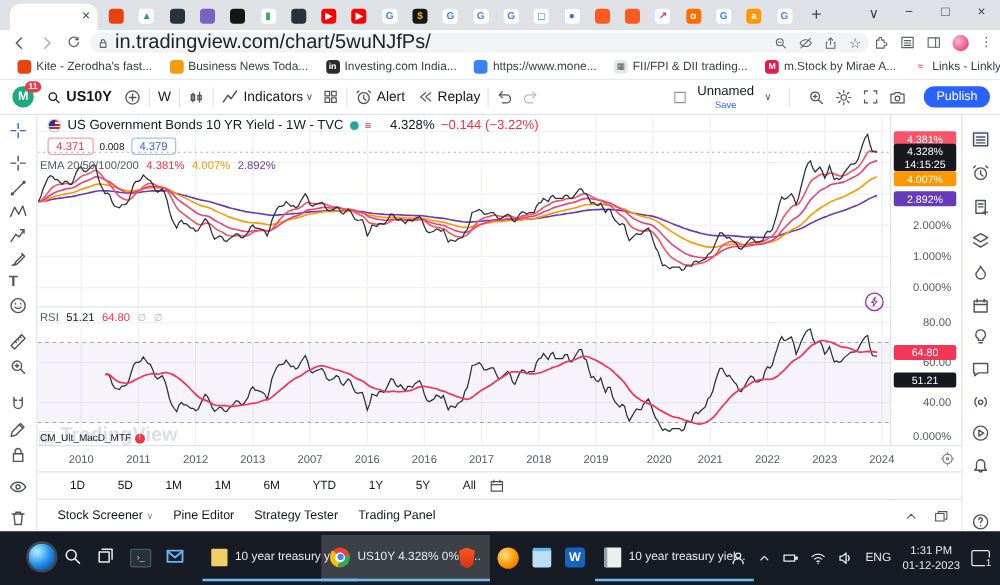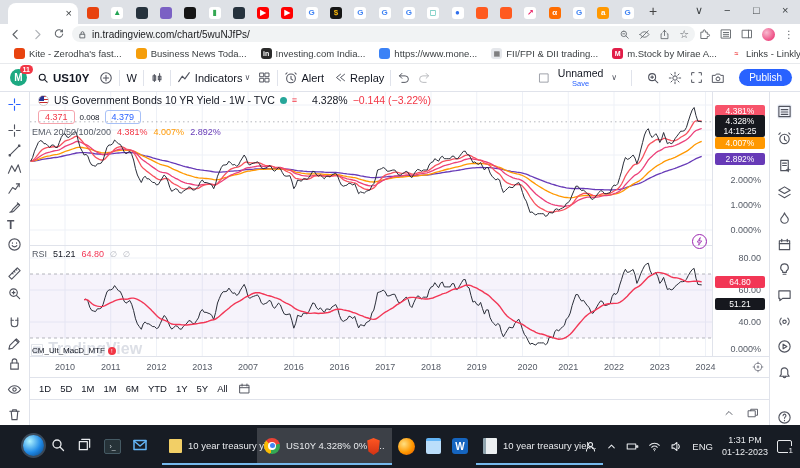--- a/index.html
+++ b/index.html
@@ -15,21 +15,21 @@
   .mini-tab { position:absolute; top:6px; width:14px; height:14px; display:flex; align-items:center; justify-content:center; }
   .favic { width:12px; height:12px; border-radius:3px; display:flex; align-items:center; justify-content:center;
     font-size:8px; font-weight:bold; line-height:1; }
   .newtab { position:absolute; top:3px; font-size:14px; color:#444; }
   .winctl { position:absolute; top:4px; font-size:11px; color:#3c4043; }
 
   #addrrow { position:absolute; left:0; top:24px; width:800px; height:20px; background:#fff; display:flex; align-items:center; }
   .navic { color:#5f6368; margin-left:9px; display:flex; align-items:center; }
   #urlpill { position:absolute; left:72px; top:2px; width:623px; height:16px; background:#f1f3f4; border-radius:8px;
     display:flex; align-items:center; padding:0 6px; }
-  #urltext { font-size:10px; color:#202124; margin-left:5px; }
+  #urltext { font-size:16px; color:#202124; margin-left:5px; }
   #urltext b { font-weight:normal; color:#202124; }
   .pill-icons { margin-left:auto; display:flex; gap:9px; align-items:center; }
   .addr-right { position:absolute; right:6px; top:2px; display:flex; gap:9px; align-items:center; height:16px; }
   .avatar { width:13px; height:13px; border-radius:50%; background:radial-gradient(circle at 35% 35%, #f8bbd0, #e91e63); }
   .kebab { font-size:10px; color:#5f6368; }
 
   #bmrow { position:absolute; left:0; top:44px; width:800px; height:20px; background:#fff;
     border-bottom:1px solid #e8eaed; display:flex; align-items:center; }
   .bm-item { display:flex; align-items:center; gap:4px; margin-left:14px; }
   .bm-label { font-size:9.5px; color:#3c4043; white-space:nowrap; }
@@ -91,21 +91,21 @@
     font-size:16px; font-weight:bold; z-index:1; }
   .wm-logo { font-size:15px; }
   .cmtext { position:absolute; left:32px; top:346px; font-size:8px; color:#131722; z-index:2; display:flex; gap:3px; align-items:center;}
   .cmerr { width:8px; height:8px; background:#f23645; border-radius:50%; color:#fff; font-size:6px;
     display:flex; align-items:center; justify-content:center; }
 
   #timeline { position:absolute; left:30px; top:356px; width:739px; height:21px; background:#fff; border-top:1px solid #e0e3eb; }
   .year { position:absolute; top:5px; width:30px; margin-left:-15px; text-align:center; font-size:9px; color:#555b66; }
   #rangerow { position:absolute; left:30px; top:377px; width:739px; height:22px; background:#fff;
     border-top:1px solid #e0e3eb; display:flex; align-items:center; }
-  .rangebtn { font-size:9.5px; color:#131722; margin-left:9px; }
+  .rangebtn { font-size:9.5px; color:#131722; margin-left:26px; }
   .utc { position:absolute; right:8px; font-size:9.5px; color:#131722;margin-top:48px; }
   #panelbar { position:absolute; left:30px; top:399px; width:739px; height:26px; background:#fff;
     border-top:1px solid #e0e3eb; display:flex; align-items:center; }
   .ptab { font-size:10px; color:#131722; margin-left:16px; display:flex; align-items:center; gap:3px; }
   .pb-right { margin-left:auto; display:flex; gap:12px; margin-right:10px; align-items:center; }
 
   
   #taskbar { position:absolute; left:0; top:425px; width:800px; height:43px; background:#171c24;
     display:flex; align-items:center; }
   .tbic { position:absolute; top:12px; }
@@ -814,20 +814,26 @@
           <path d="M2.5 4h11v9.5h-11z" fill="none" stroke="#50535e" stroke-width="1.2" stroke-linecap="round" stroke-linejoin="round"></path>
           <path d="M2.5 7h11" fill="none" stroke="#50535e" stroke-width="1.2" stroke-linecap="round" stroke-linejoin="round"></path>
           <path d="M5 2.5V5" fill="none" stroke="#50535e" stroke-width="1.2" stroke-linecap="round" stroke-linejoin="round"></path>
           <path d="M11 2.5V5" fill="none" stroke="#50535e" stroke-width="1.2" stroke-linecap="round" stroke-linejoin="round"></path>
         </svg>
       </span>
     <span class="utc">23:44:34 (UTC-8)</span>
   </div>
 
   <div id="panelbar">
+    <span id="ptabs" style="display:flex">
+        <span class="ptab">Stock Screener<span style="font-size: 7px; color: rgb(120, 123, 134);">∨</span></span>
+        <span class="ptab">Pine Editor</span>
+        <span class="ptab">Strategy Tester</span>
+        <span class="ptab">Trading Panel</span>
+      </span>
     <span class="pb-right">
       <span class="icwrap">
           <svg width="12" height="12" viewBox="0 0 16 16" class="ic">
             <path d="M4 10l4-4l4 4" fill="none" stroke="#50535e" stroke-width="1.2" stroke-linecap="round" stroke-linejoin="round"></path>
           </svg>
         </span>
       <span class="icwrap">
           <svg width="12" height="12" viewBox="0 0 16 16" class="ic">
             <path d="M2 5h9v8H2z" fill="none" stroke="#50535e" stroke-width="1.2" stroke-linecap="round" stroke-linejoin="round"></path>
             <path d="M5 5V3h9v8h-2" fill="none" stroke="#50535e" stroke-width="1.2" stroke-linecap="round" stroke-linejoin="round"></path>

